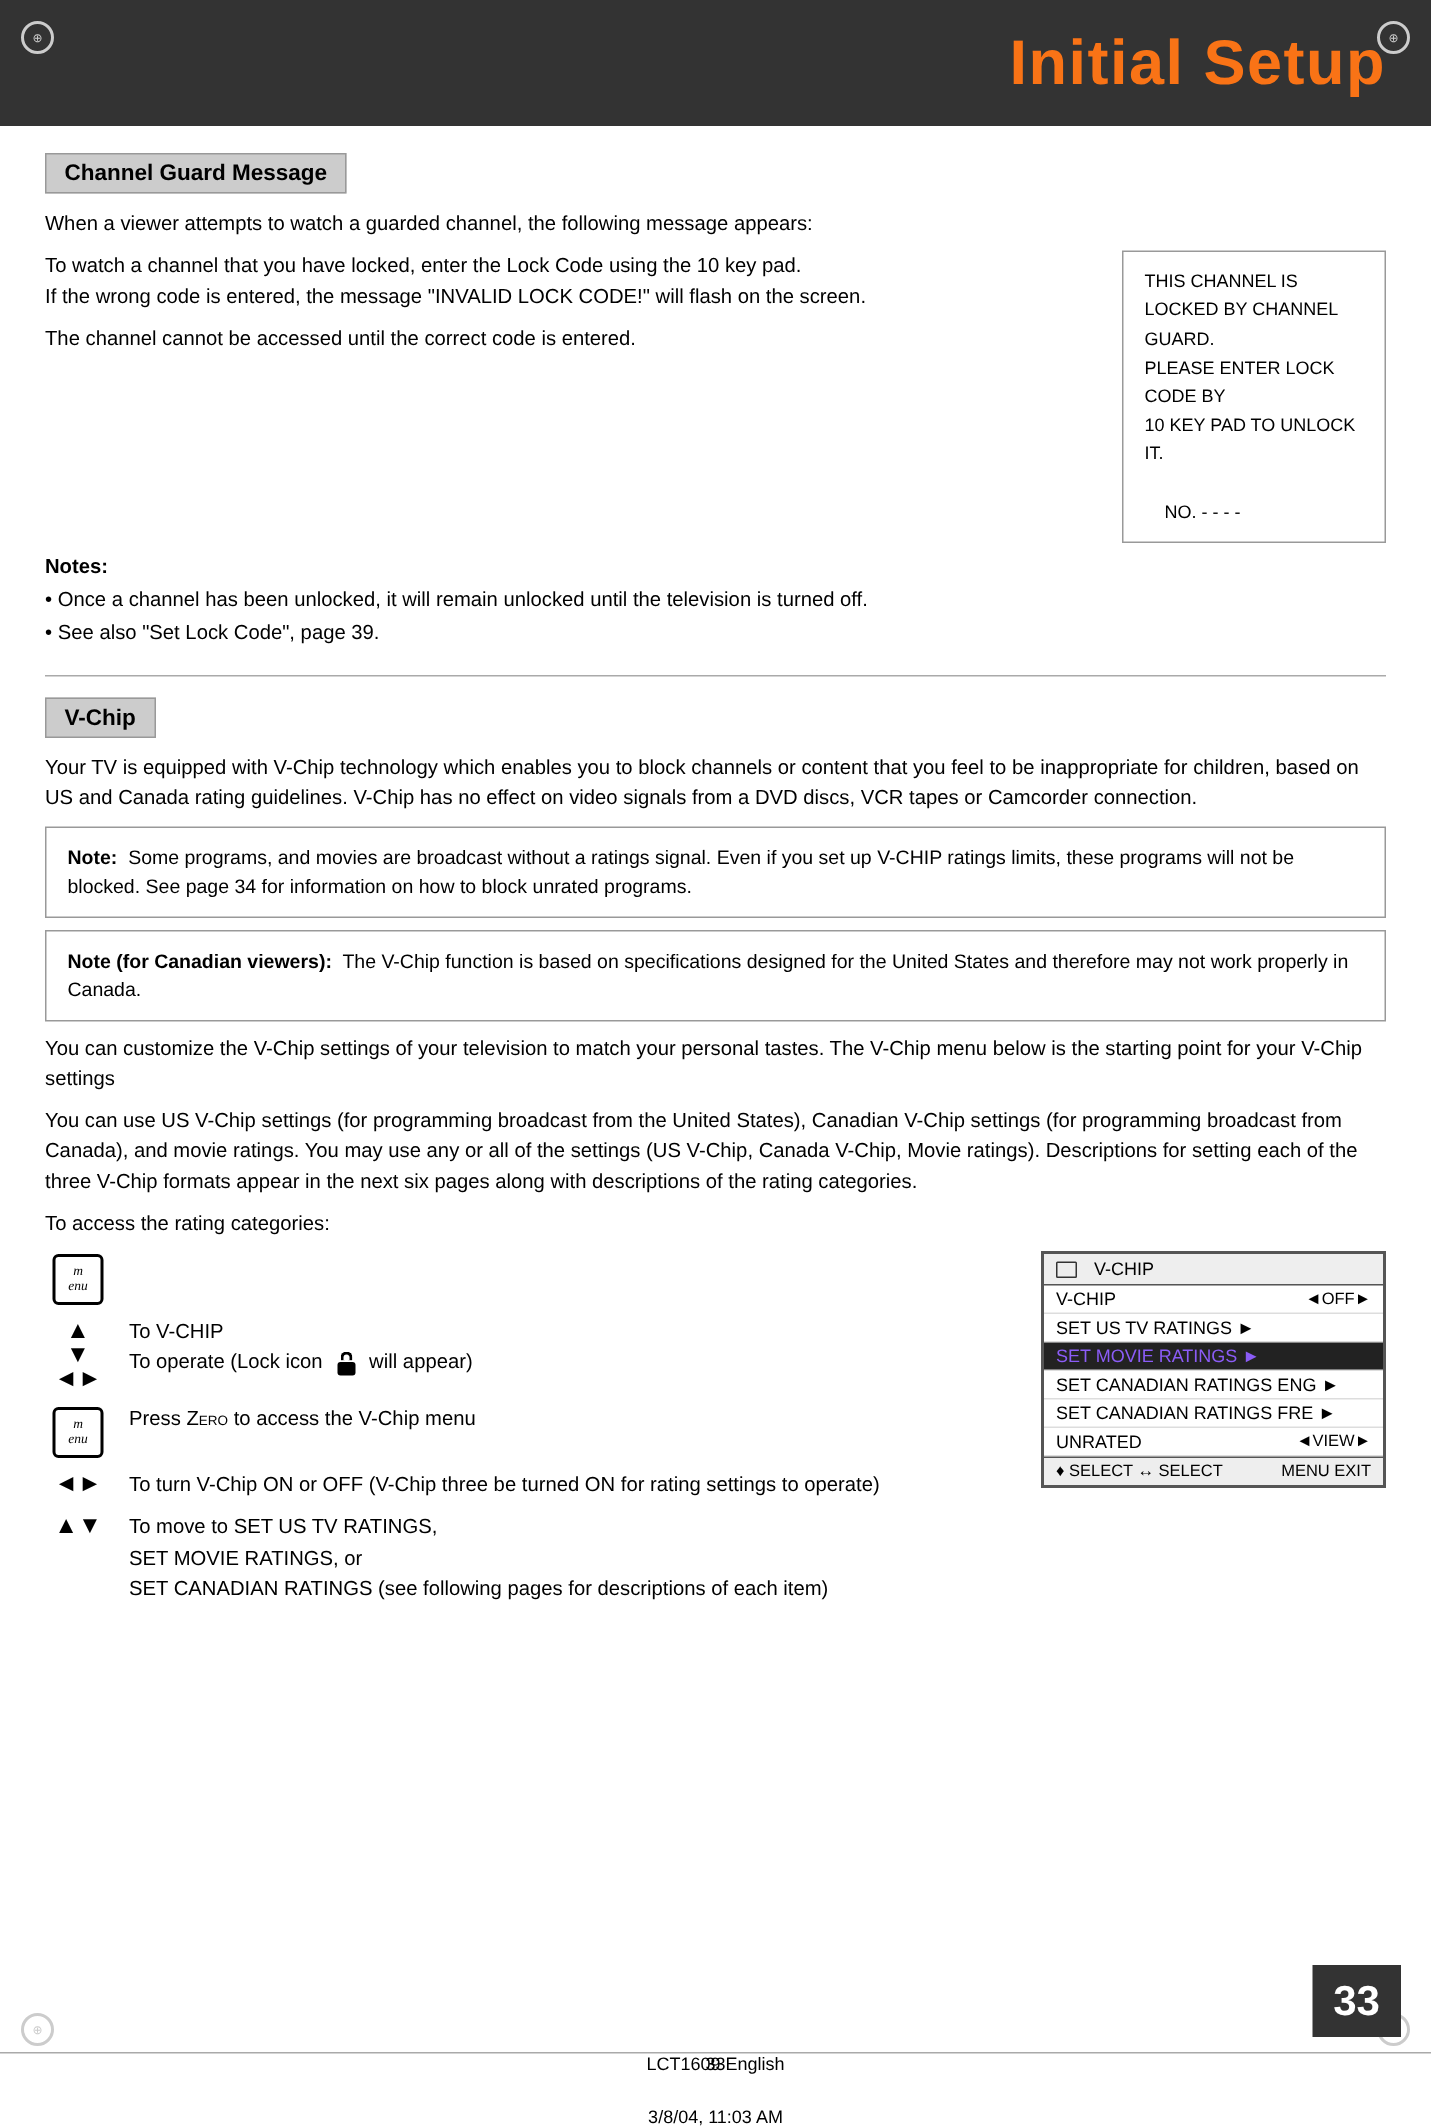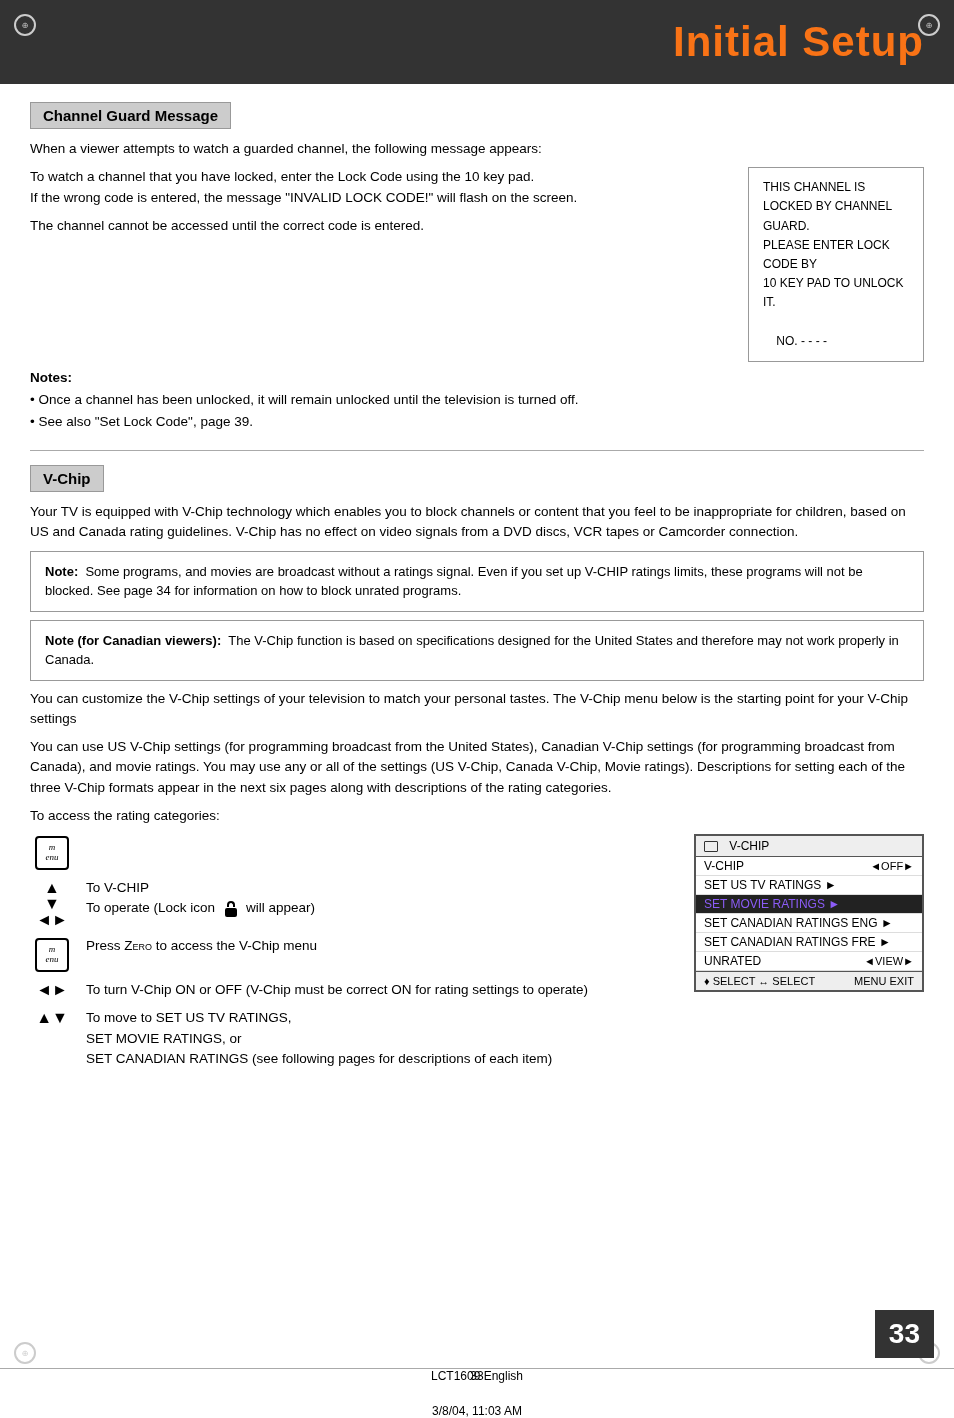--- a/index.html
+++ b/index.html
@@ -370,21 +370,21 @@
           <div class="icon-cell">
             <div class="menu-icon">m<br>enu</div>
           </div>
           <div class="instruction-text">Press Z<span style="font-variant:small-caps">ero</span> to access the V-Chip menu</div>
         </div>
 
         <div class="instruction-row">
           <div class="icon-cell">
             <div class="lr-arrows">◄►</div>
           </div>
-          <div class="instruction-text">To turn V-Chip ON or OFF (V-Chip must be correct ON for rating settings to operate)</div>
+          <div class="instruction-text">To turn V-Chip ON or OFF (V-Chip three be turned ON for rating settings to operate)</div>
         </div>
 
         <div class="instruction-row">
           <div class="icon-cell">
             <div class="ud-arrows">▲▼</div>
           </div>
           <div class="instruction-text">
             To move to SET US TV RATINGS,<br>
             SET MOVIE RATINGS, or<br>
             SET CANADIAN RATINGS (see following pages for descriptions of each item)

